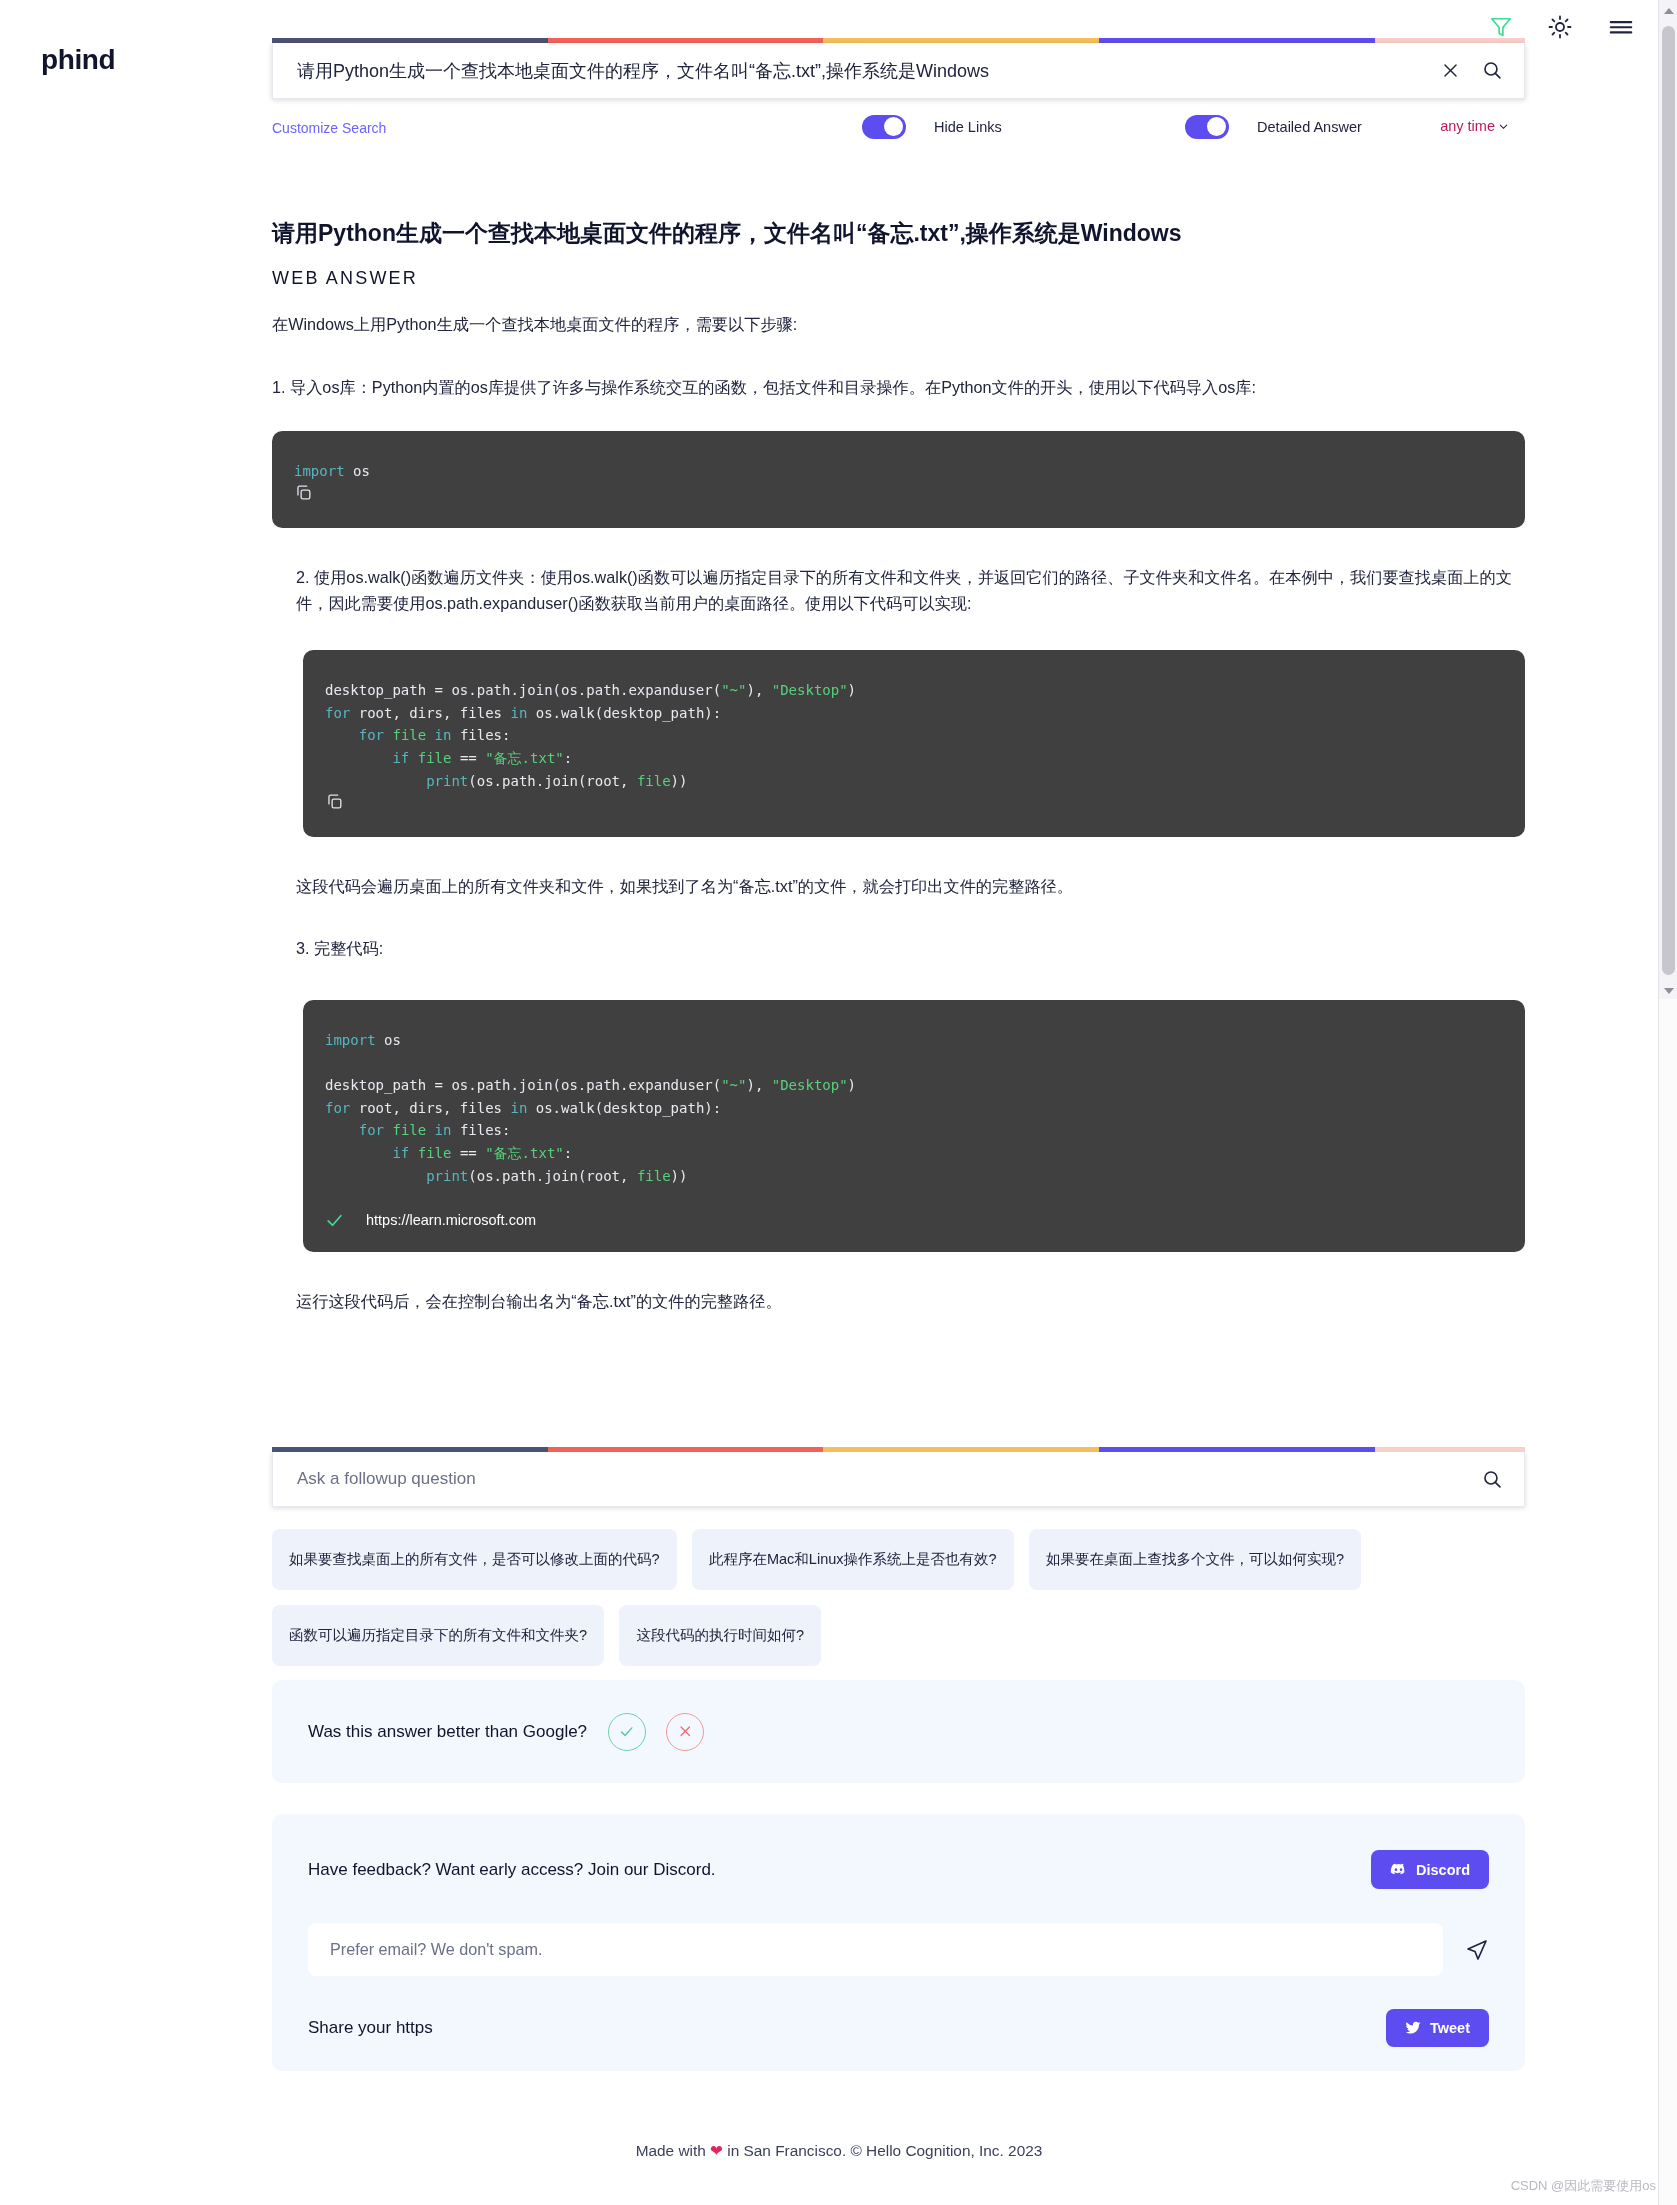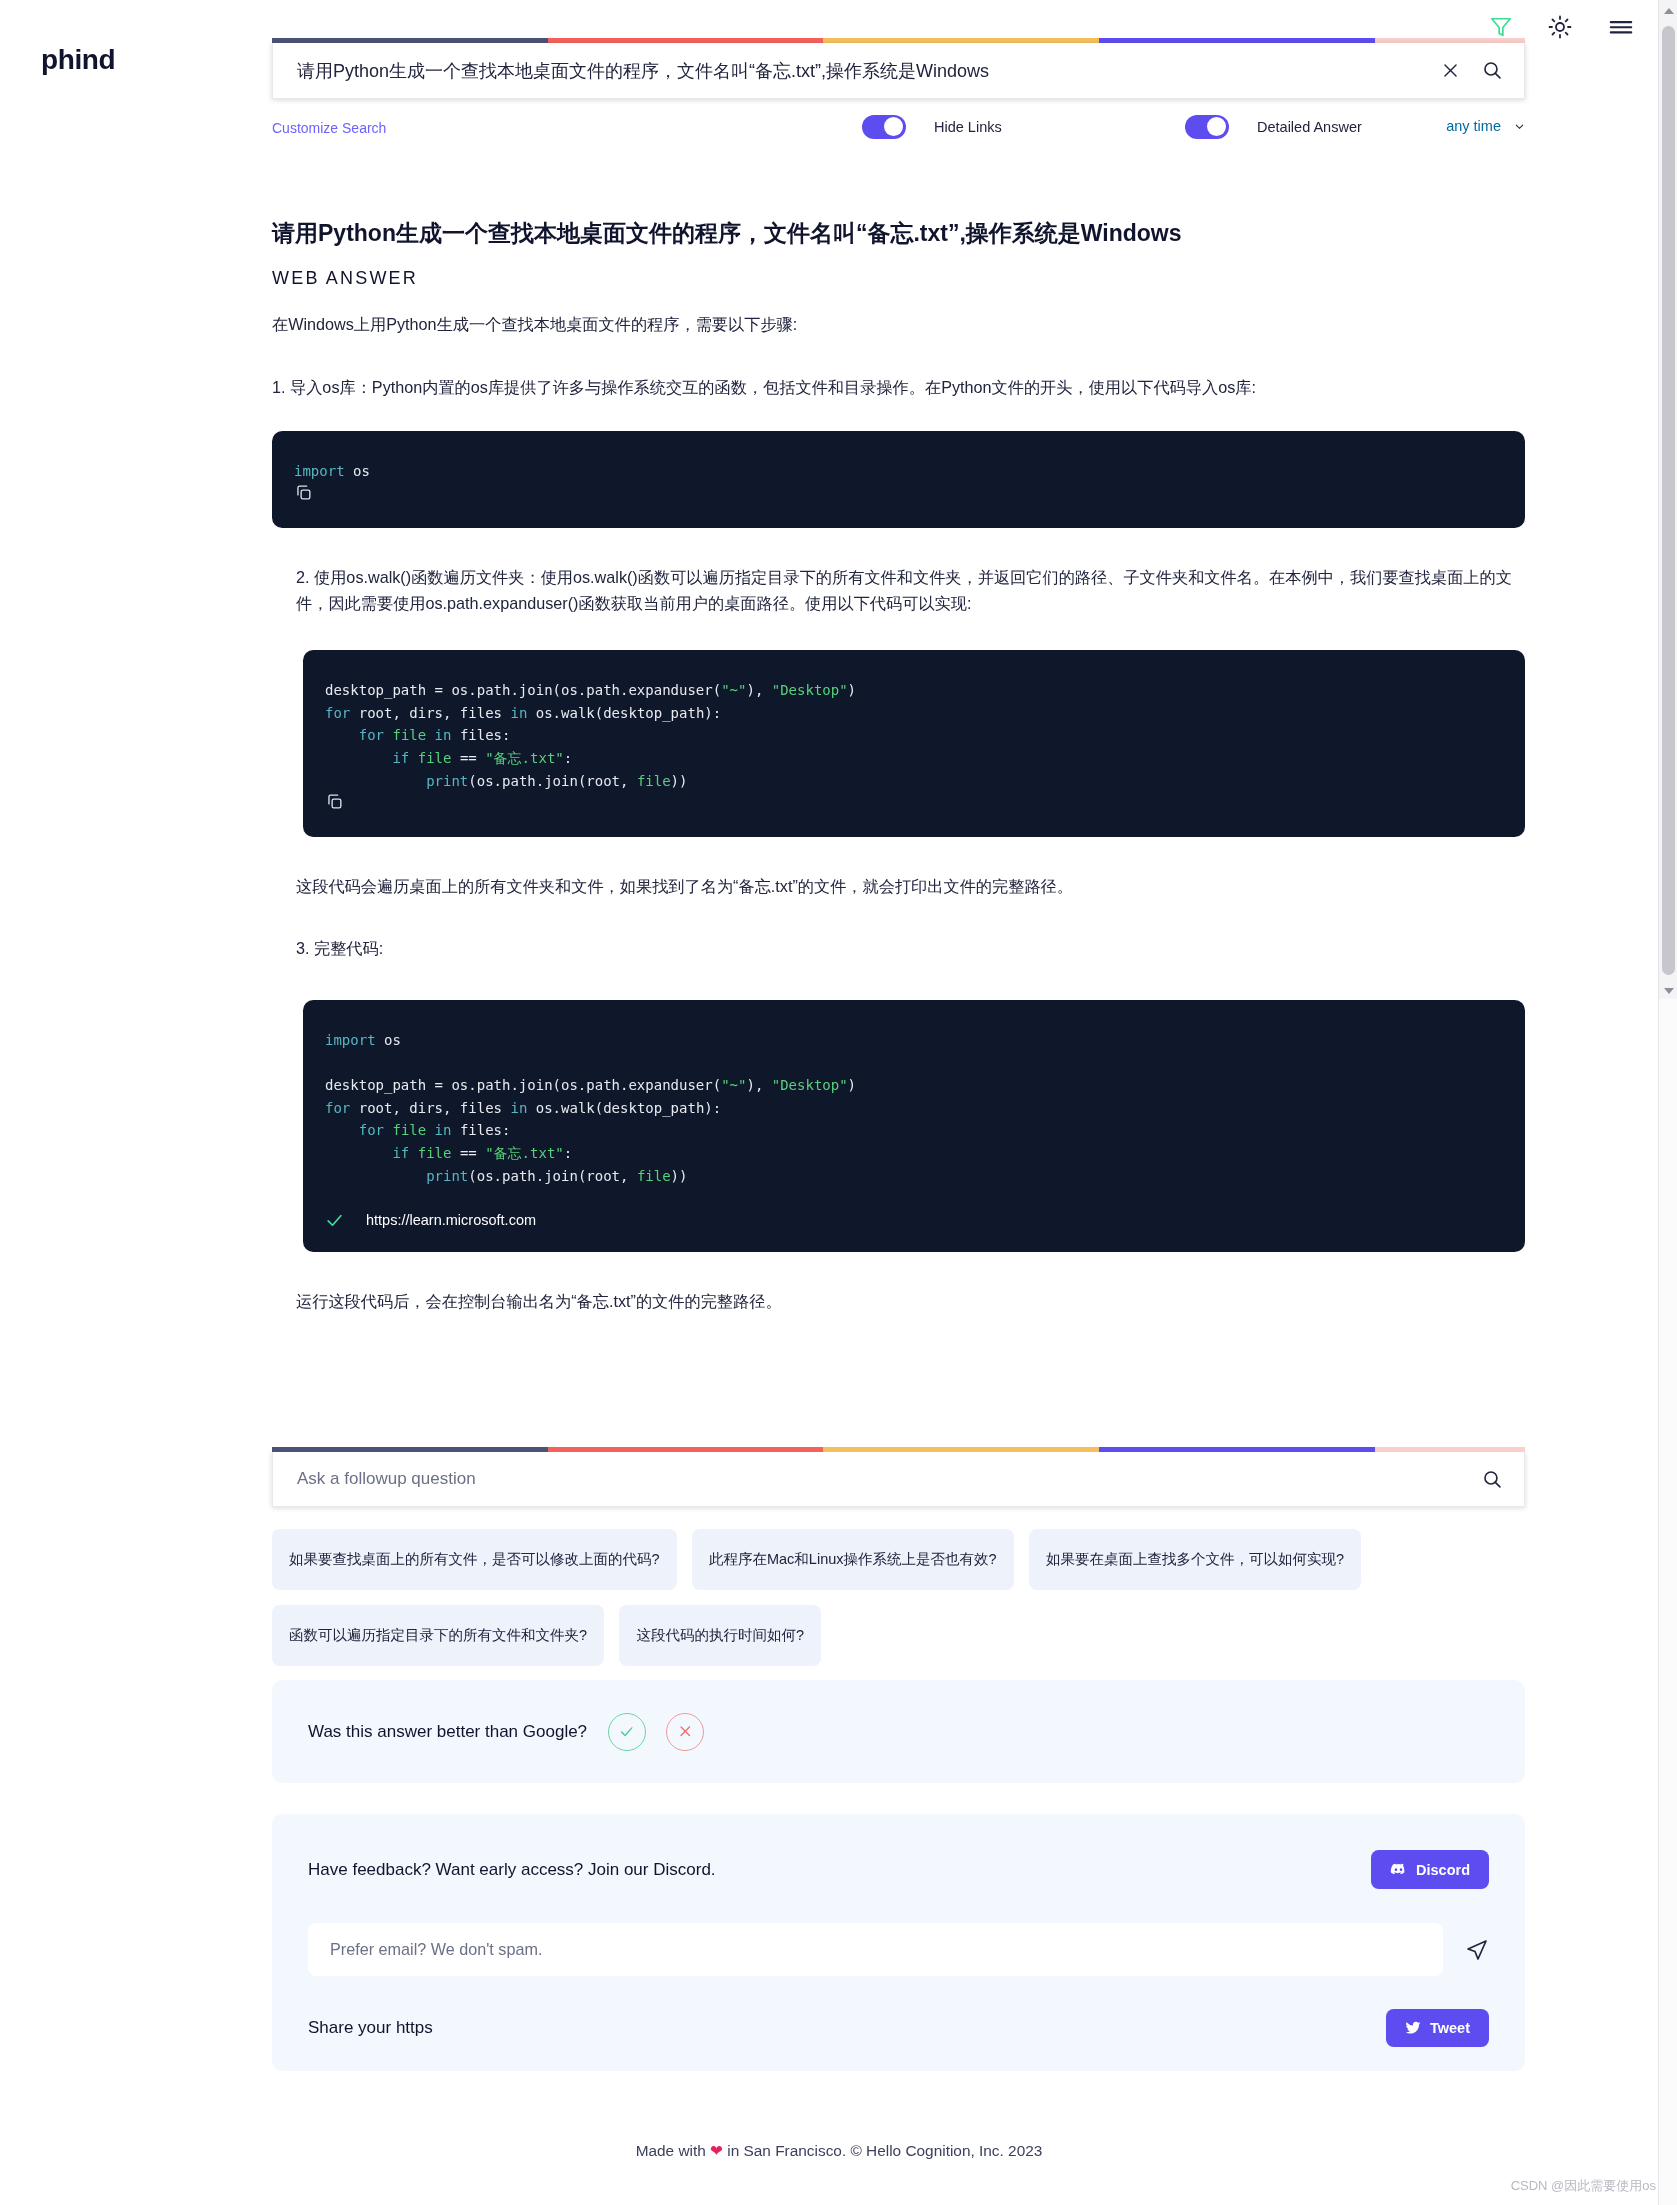--- a/index.html
+++ b/index.html
@@ -50,33 +50,33 @@
   .tg1 { left: 590px; top: 1.7px; }
   .tg2 { left: 913px; top: 1.7px; }
   .switch {
     width: 44px; height: 24px; border-radius: 12px; background: #5d4df0; position: relative; cursor: pointer;
   }
   .switch::after {
     content: ""; position: absolute; right: 2.6px; top: 2.6px; width: 19px; height: 19px;
     border-radius: 50%; background: #fff;
   }
   .toggle-label { font-size: 14.5px; color: #21243d; }
-  .anytime { position: absolute; right: 0; top: 5.1px; font-size: 14.5px; color: #0369a1; display: flex; align-items: center; gap: 13px; cursor: pointer; }
+  .anytime { position: absolute; right: 16px; top: 5.1px; font-size: 14.5px; color: #be185d; display: flex; align-items: center; gap: 3px; cursor: pointer; }
 
   
   .content { position: absolute; left: 272px; top: 218px; width: 1253px; }
   h1.qtitle { font-size: 23px; font-weight: 700; line-height: 1.35; color: #11142d; }
   .webanswer { margin-top: 19px; font-size: 18px; font-weight: 400; letter-spacing: 2.2px; color: #11142d; }
   p.body { margin-top: 23px; font-size: 16.2px; line-height: 1.6; color: #21243d; }
   .step { margin-top: 36px; font-size: 16.2px; line-height: 1.62; color: #21243d; }
   .step.indent { padding-left: 24px; }
 
   
   .code {
-    background: #0f172a; border-radius: 10.3px; color: #e6e6e6;
+    background: #404040; border-radius: 10.3px; color: #e6e6e6;
     font-family: "DejaVu Sans Mono", "Liberation Mono", monospace;
     font-size: 14px; line-height: 1.62;
     padding: 29px 22px 19px 22px;
     position: relative;
   }
   .code pre { white-space: pre; font-family: inherit; }
   .kw  { color: #56b6c2; }
   .str { color: #57d17c; }
   .fn  { color: #56b6c2; }
   .grn { color: #57d17c; }

